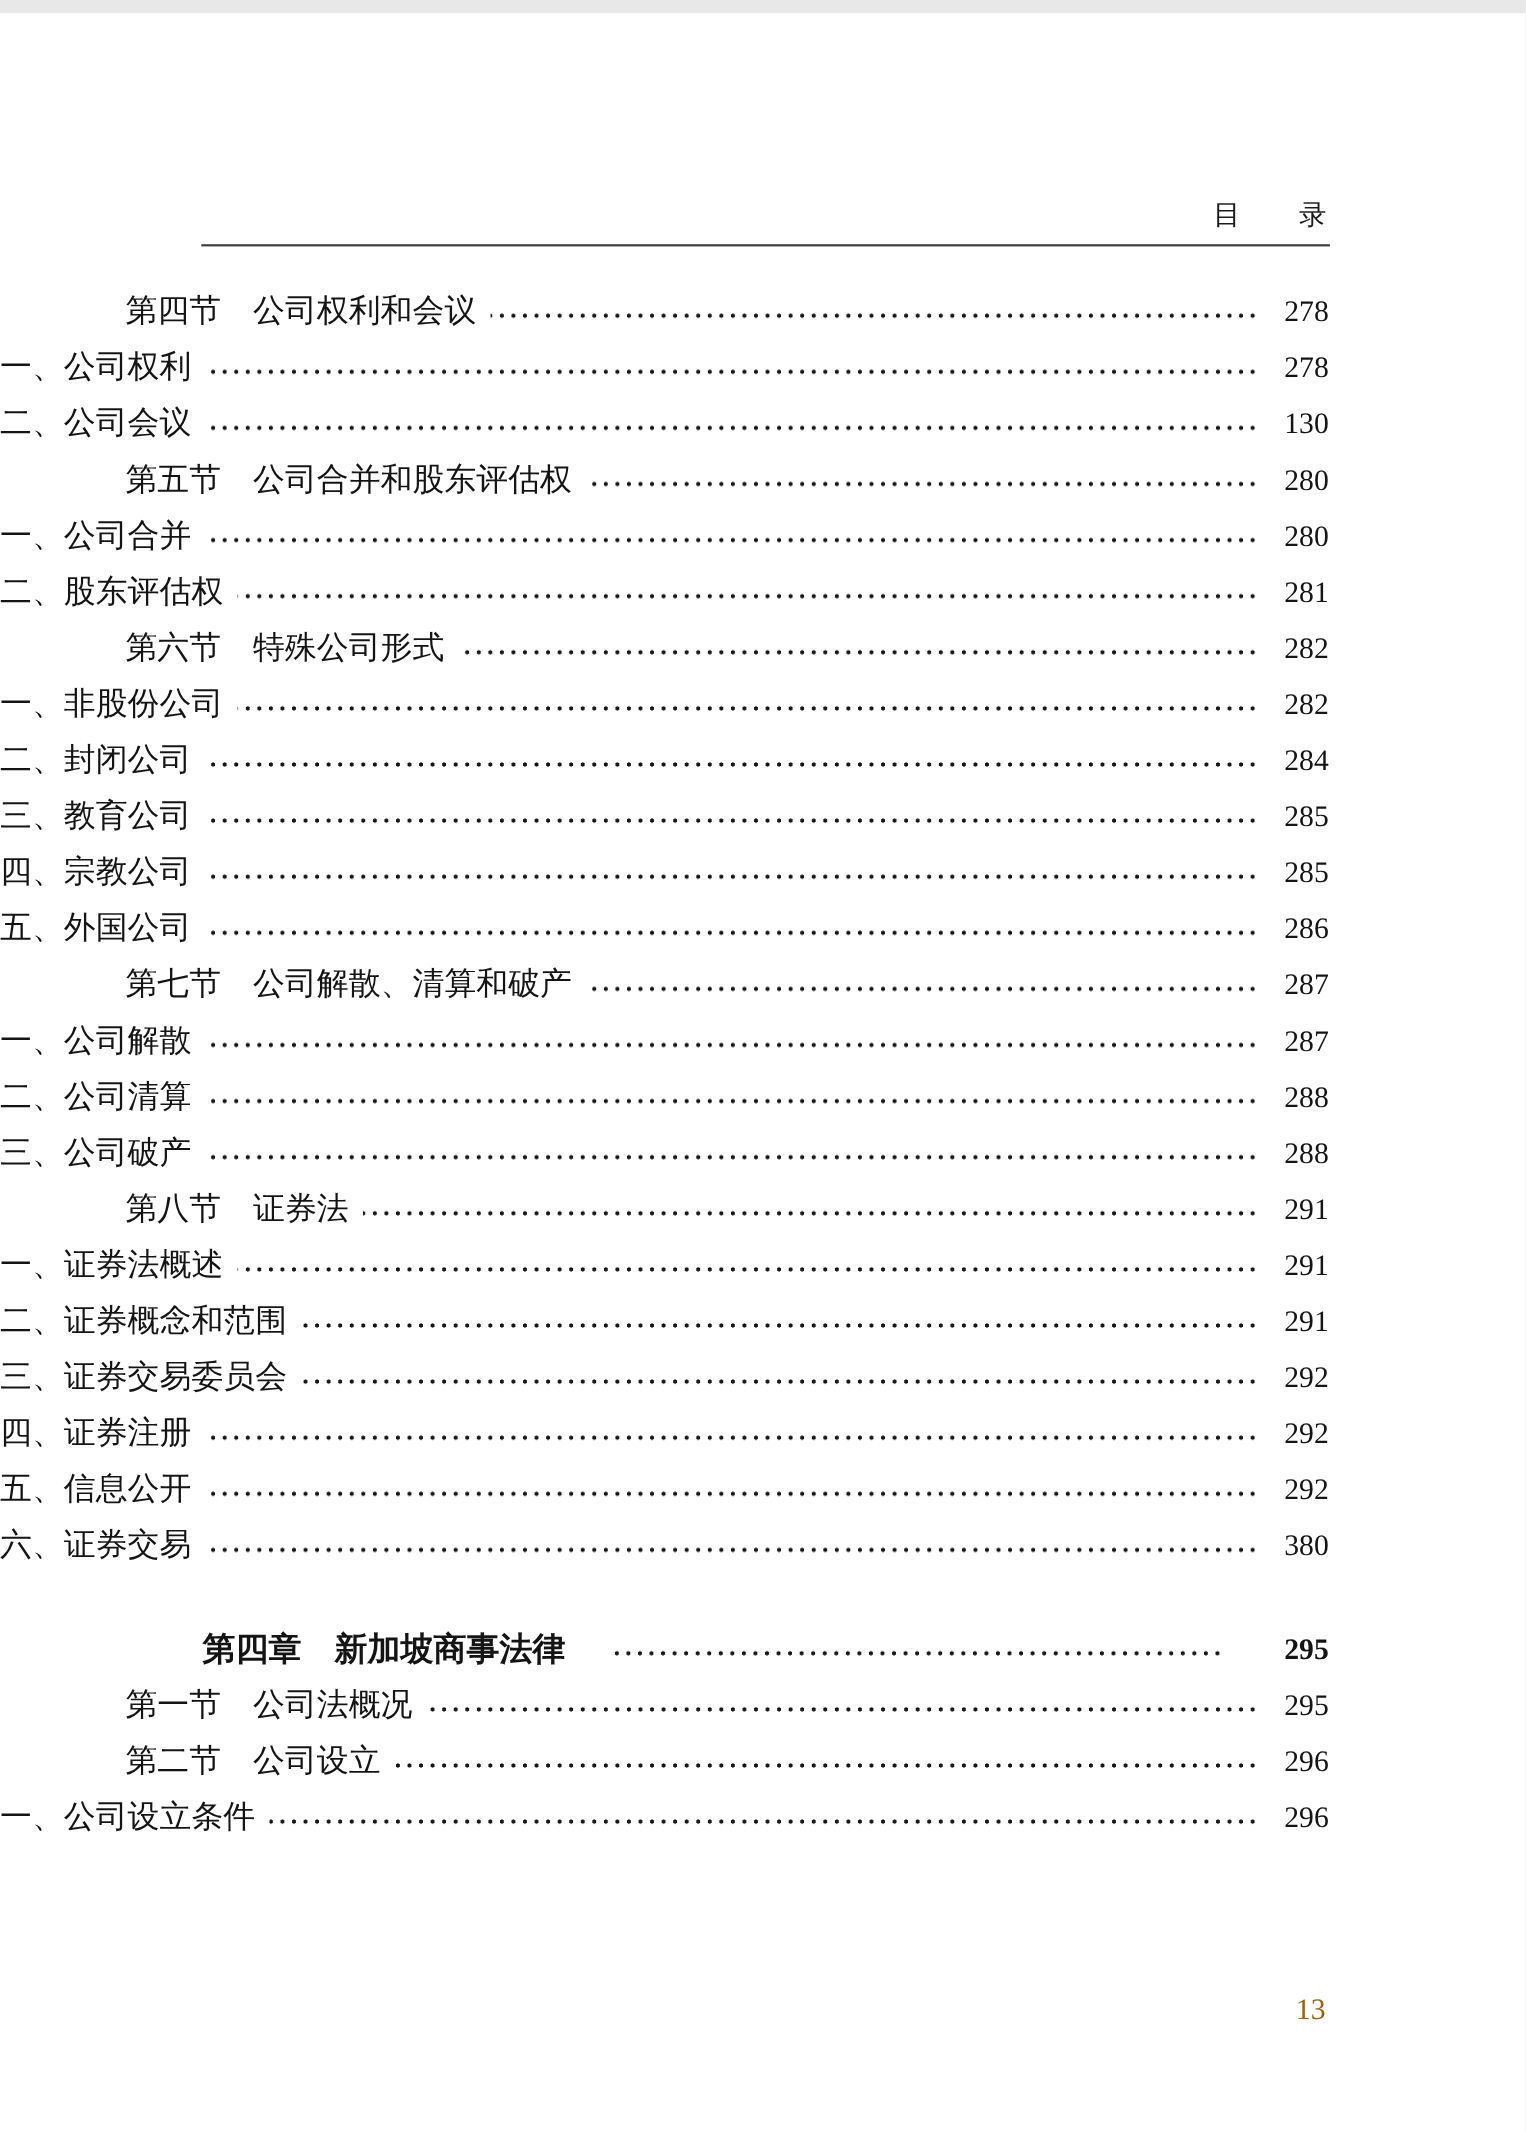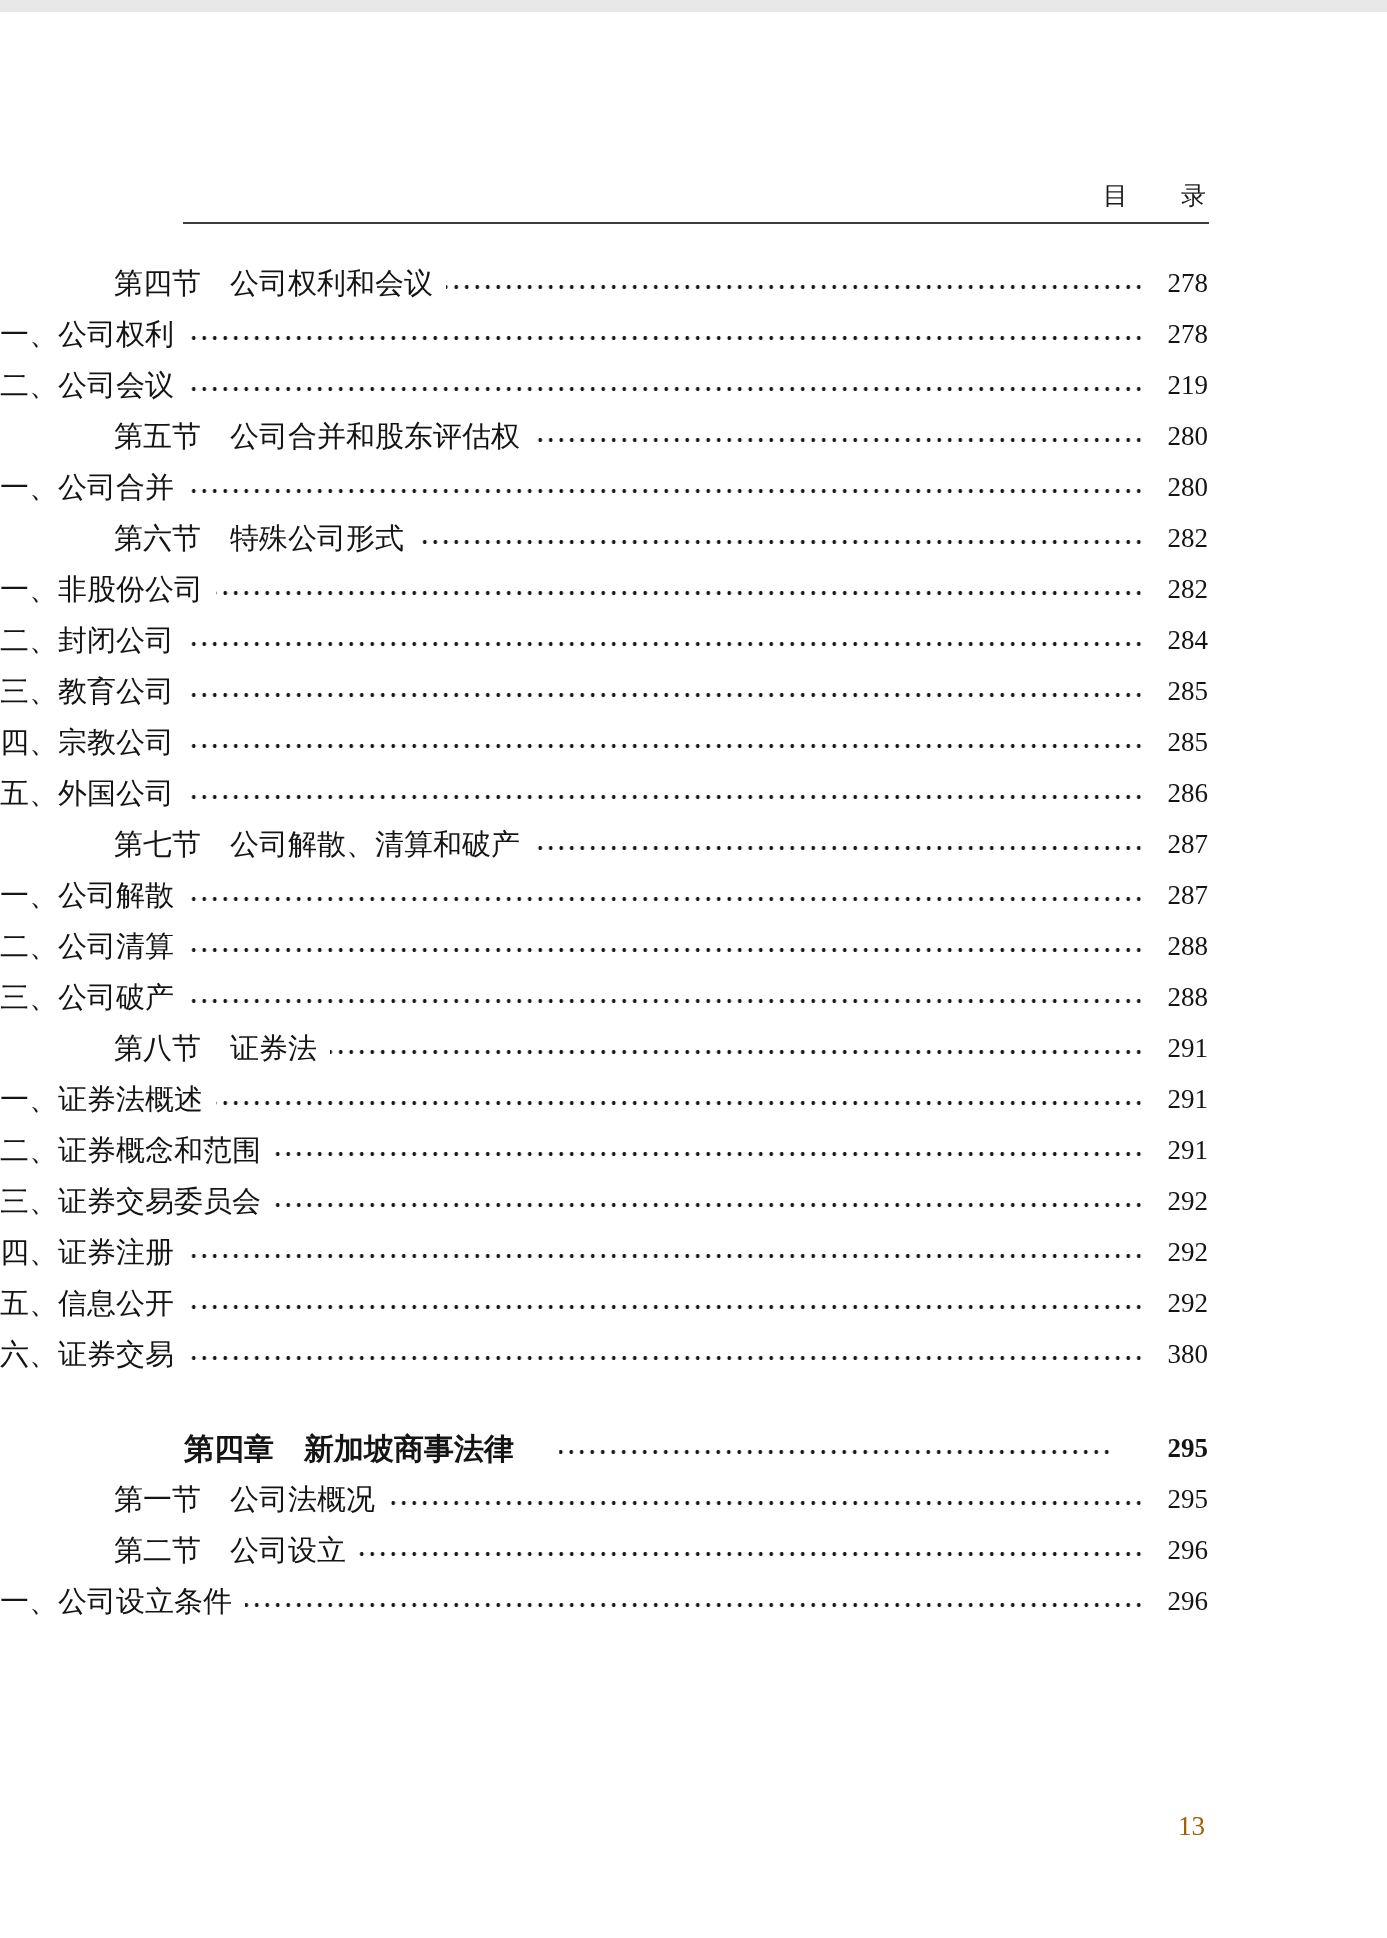--- a/index.html
+++ b/index.html
@@ -95,31 +95,36 @@
     <span class="toc-pagenum">278</span>
   </div>
       <div class="toc-row item">
     <span class="toc-label">一、公司权利</span>
     <span class="dot-leader"></span>
     <span class="toc-pagenum">278</span>
   </div>
       <div class="toc-row item">
     <span class="toc-label">二、公司会议</span>
     <span class="dot-leader"></span>
-    <span class="toc-pagenum">219</span>
+    <span class="toc-pagenum">130</span>
   </div>
       <div class="toc-row section">
     <span class="toc-label">第五节　公司合并和股东评估权</span>
     <span class="dot-leader"></span>
     <span class="toc-pagenum">280</span>
   </div>
       <div class="toc-row item">
     <span class="toc-label">一、公司合并</span>
     <span class="dot-leader"></span>
     <span class="toc-pagenum">280</span>
+  </div>
+      <div class="toc-row item">
+    <span class="toc-label">二、股东评估权</span>
+    <span class="dot-leader"></span>
+    <span class="toc-pagenum">281</span>
   </div>
       <div class="toc-row section">
     <span class="toc-label">第六节　特殊公司形式</span>
     <span class="dot-leader"></span>
     <span class="toc-pagenum">282</span>
   </div>
       <div class="toc-row item">
     <span class="toc-label">一、非股份公司</span>
     <span class="dot-leader"></span>
     <span class="toc-pagenum">282</span>

